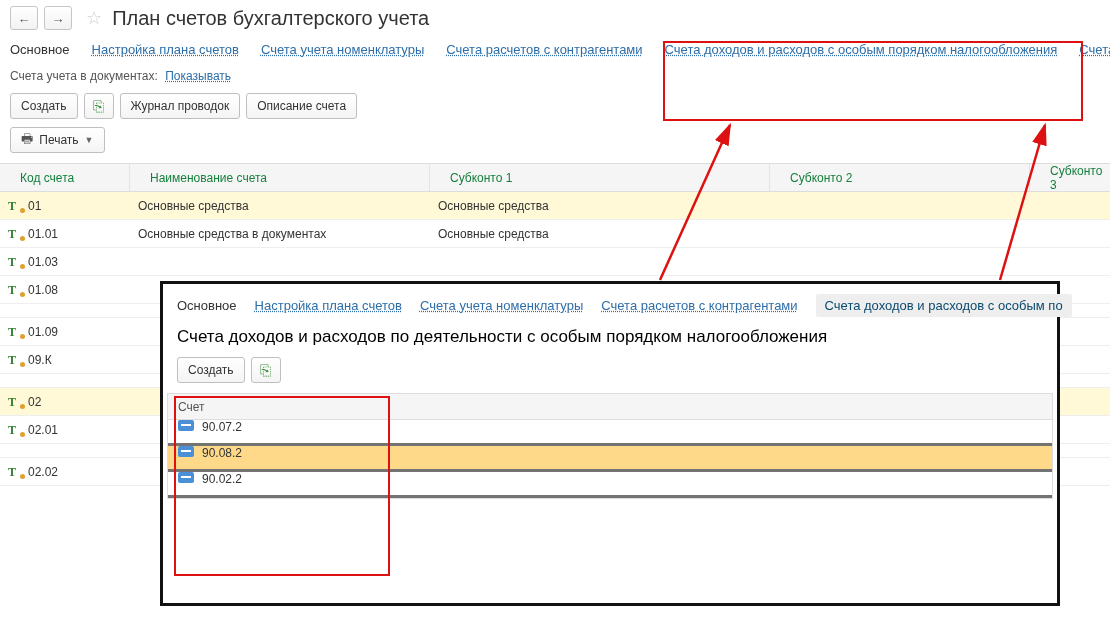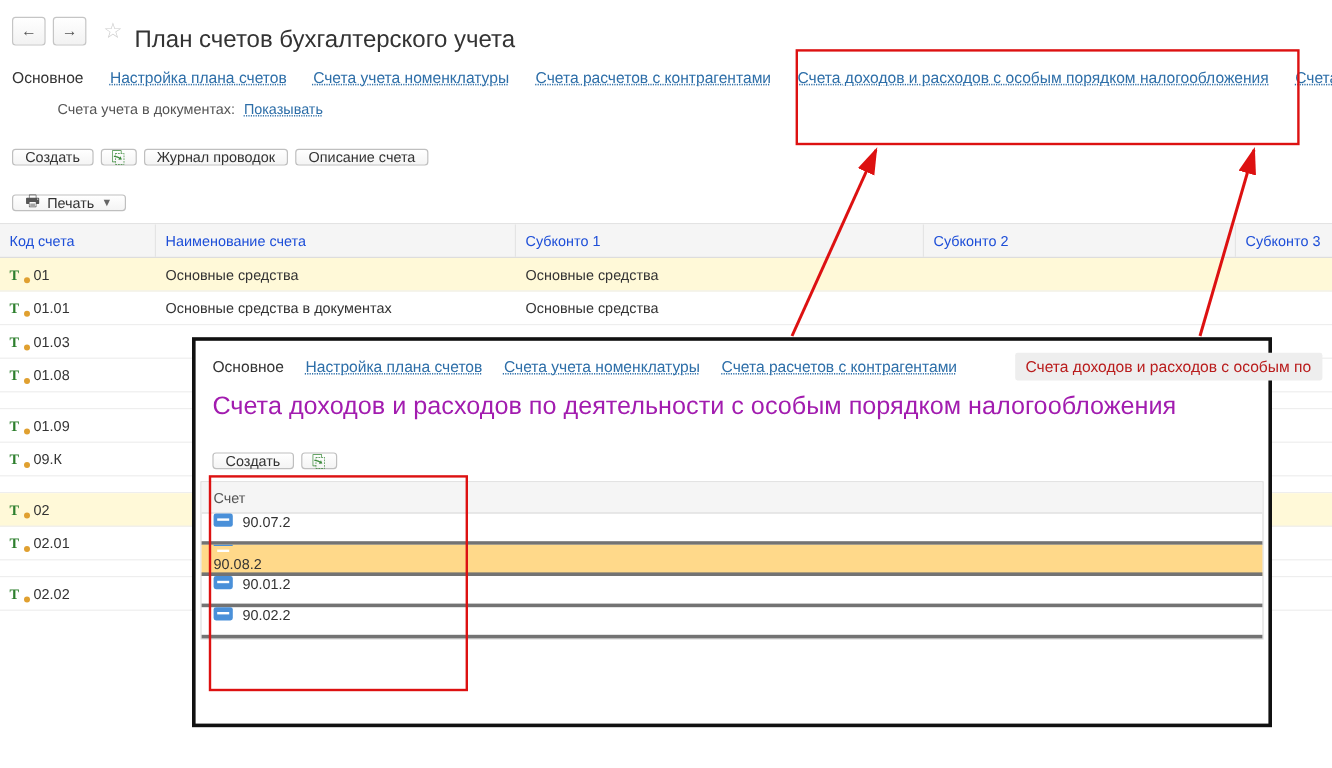--- a/index.html
+++ b/index.html
@@ -33,21 +33,20 @@
   }
   .star-icon {
     color: #ccc;
     font-size: 18px;
     padding: 0 4px 0 8px;
   }
   .page-title {
     font-size: 20px;
     color: #333;
     font-weight: normal;
-    margin-top: 16px;
   }
   
   .tabs {
     display: flex;
     align-items: center;
     padding: 8px 10px 8px 10px;
     gap: 22px;
     font-size: 13px;
     white-space: nowrap;
   }
@@ -59,61 +58,60 @@
   .tab.main {
     color: #333;
     text-decoration: none;
     font-weight: normal;
   }
   
   .filterline {
     padding: 4px 10px 10px 10px;
     font-size: 12px;
   }
-  .filterline .lbl { color: #555; margin-left: 38px; }
+  .filterline .lbl { color: #555; }
   .filterline .link { color: #2d6ea8; text-decoration: underline dotted; cursor: pointer; margin-left:4px;}
   
   .toolbar {
     display: flex;
     align-items: center;
     gap: 6px;
     padding: 0 10px 8px 10px;
   }
   .btn {
     border: 1px solid #bfbfbf;
     background: linear-gradient(#fff,#f4f4f4);
     border-radius: 3px;
     padding: 4px 10px;
-    height: 14px;
+    height: 26px;
     display: flex;
     align-items: center;
     gap: 6px;
     cursor: pointer;
     font-size: 12px;
     color: #333;
-    margin-top: 16px;
   }
   .btn.icon-only { padding: 4px 6px; width: 30px; justify-content: center; }
   .toolbar2 { padding: 0 10px 10px 10px; }
   .chev { font-size: 9px; color:#666; }
   
   .table {
     border-top: 1px solid #ddd;
     width: 100%;
   }
   .thead {
     display: flex;
     background: #f5f5f5;
     border-bottom: 1px solid #ddd;
     height: 28px;
     align-items: center;
   }
   .th {
-    padding: 0 8px;
-    color: #1d4ed8;
+    padding: 0 20px;
+    color: #15803d;
     border-right: 1px solid #e4e4e4;
     height: 100%;
     display: flex;
     align-items: center;
   }
   .col-code { width: 130px; }
   .col-name { width: 300px; }
   .col-sk1 { width: 340px; }
   .col-sk2 { width: 260px; }
   .col-sk3 { width: 80px; border-right:none;}
@@ -151,29 +149,28 @@
     left: 160px;
     top: 281px;
     width: 900px;
     height: 325px;
     background: #fff;
     border: 3px solid #111;
   }
   .popup .tabs { padding: 10px 14px 6px 14px; gap: 18px; font-size:13px; }
   .popup .tab.active {
     background: #eee;
-    color:#b91c1c;
+    color:#0c4a6e;
     text-decoration:none;
     padding: 4px 9px;
     border-radius: 2px;
-    margin-left: 30px;
   }
   .popup .popup-title {
-    font-size: 21px;
-    color: #a21caf;
+    font-size: 17px;
+    color: #000000;
     padding: 4px 14px 10px 14px;
   }
   .popup .toolbar { padding: 0 14px 10px 14px; }
   .popup .ptable {
     margin: 0 4px;
     border: 1px solid #ddd;
   }
   .popup .pthead {
     background:#f5f5f5; height:26px;
     display:flex; align-items:center;
@@ -181,21 +178,21 @@
     padding: 0 10px;
     color:#555;
   }
   .popup .prow {
     height: 26px;
     display:flex; align-items:flex-start;
     padding: 0 10px;
     border-bottom: 3px solid #737373;
     gap: 8px;
   }
-  .popup .prow.sel { background: #ffd98a; flex-direction: column; }
+  .popup .prow.sel { background: #ffd98a; }
   .acc-icon {
     width:16px; height:11px;
     background:#4a90d9;
     border-radius:2px;
     display:inline-block;
     position:relative;
   }
   .acc-icon:before{
     content:"";
     position:absolute; left:3px; top:4px;
@@ -408,24 +405,20 @@
         <div class="prow">
           <span class="acc-icon"></span>
           <span>90.07.2</span>
         </div>
         <div class="prow sel">
           <span class="acc-icon"></span>
           <span>90.08.2</span>
         </div>
         <div class="prow">
           <span class="acc-icon"></span>
-          <span>90.01.2</span>
-        </div>
-        <div class="prow">
-          <span class="acc-icon"></span>
           <span>90.02.2</span>
         </div>
       </div>
   </div>
 </div>
 
 <div class="anno-box1"></div>
 <div class="anno-box2"></div>
 
 <svg class="arrows">

